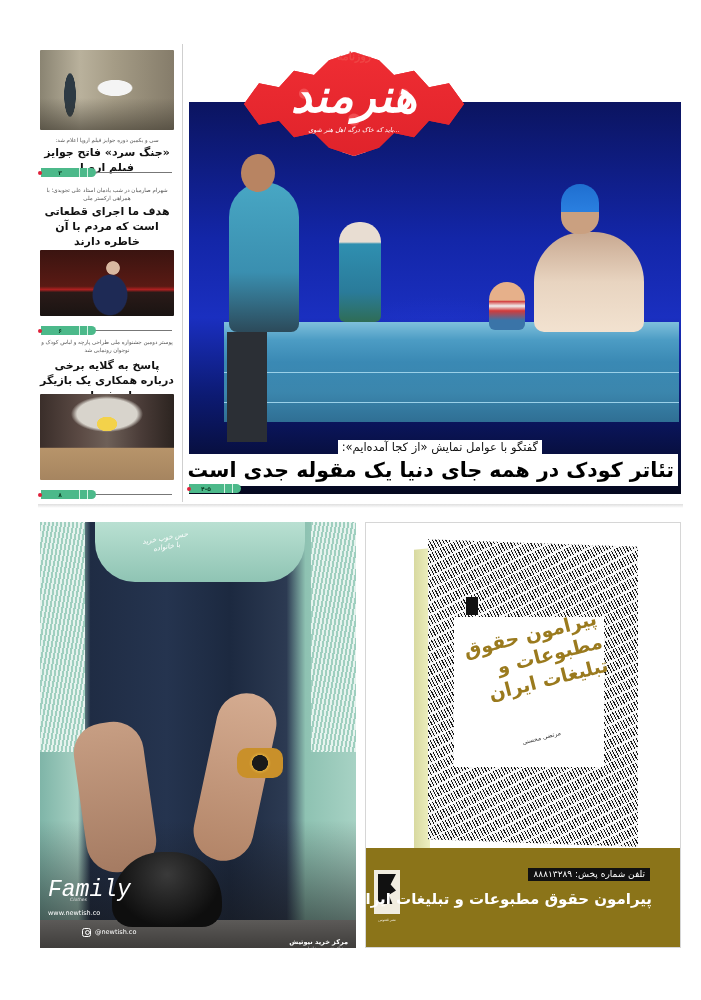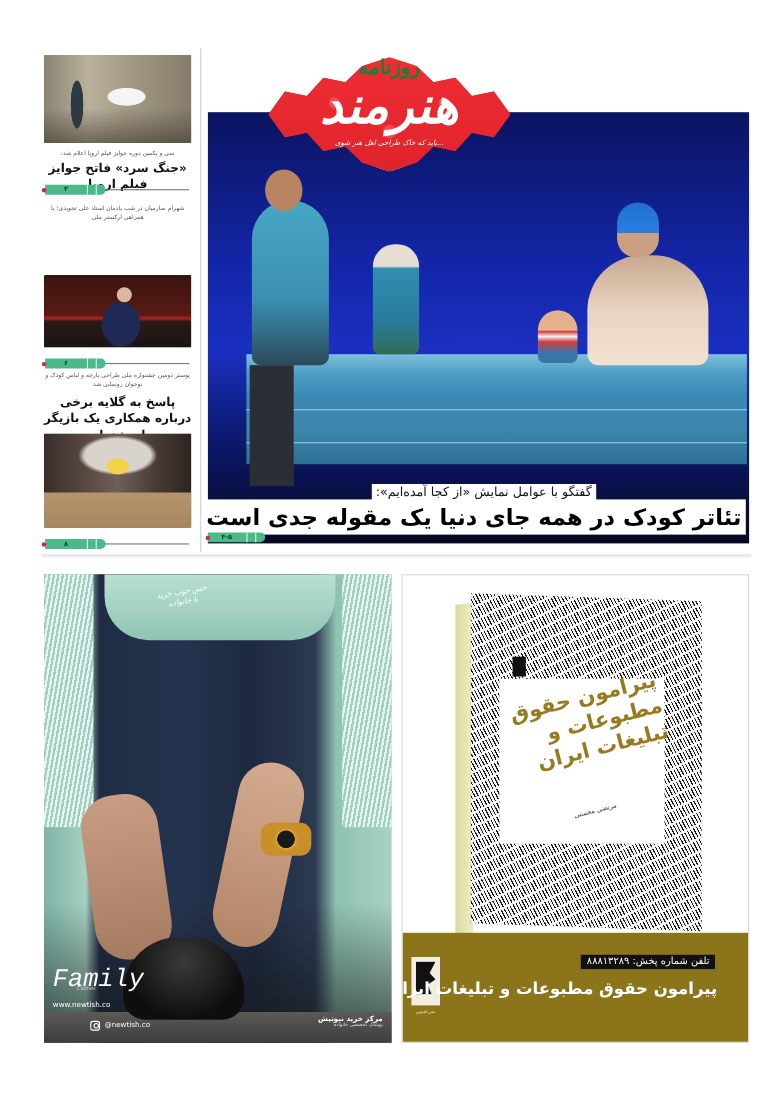--- a/index.html
+++ b/index.html
@@ -85,21 +85,21 @@
     background: #e8232b; border: 4px solid #d8d8d8;
     clip-path: polygon(6% 50%, 12% 30%, 20% 34%, 26% 18%, 34% 22%, 40% 8%, 50% 0%, 60% 8%, 66% 22%, 74% 18%, 80% 34%, 88% 30%, 94% 50%, 88% 70%, 80% 66%, 74% 82%, 66% 78%, 60% 92%, 50% 100%, 40% 92%, 34% 78%, 26% 82%, 20% 66%, 12% 70%); }
   .logo-pattern { position: absolute; left: 0; top: 8px; width: 250px; height: 104px;
     clip-path: polygon(6% 50%, 12% 30%, 20% 34%, 26% 18%, 34% 22%, 40% 8%, 50% 0%, 60% 8%, 66% 22%, 74% 18%, 80% 34%, 88% 30%, 94% 50%, 88% 70%, 80% 66%, 74% 82%, 66% 78%, 60% 92%, 50% 100%, 40% 92%, 34% 78%, 26% 82%, 20% 66%, 12% 70%);
     background:
       radial-gradient(circle 10px at 30% 40%, rgba(255,120,120,.45) 0 45%, transparent 55%),
       radial-gradient(circle 10px at 70% 40%, rgba(255,120,120,.45) 0 45%, transparent 55%),
       radial-gradient(circle 12px at 50% 65%, rgba(255,120,120,.45) 0 45%, transparent 55%),
       linear-gradient(180deg, #ef2d33, #e0232b); }
   .logo-small { position: absolute; left: 0; top: 6px; width: 250px; text-align: center; direction: rtl;
-                font-size: 18px; font-weight: bold; color: #15803d; font-family: "DejaVu Serif", serif; }
+                font-size: 11px; font-weight: bold; color: #ef4444; font-family: "DejaVu Serif", serif; }
   .logo-main { position: absolute; left: 0; top: 24px; width: 250px; text-align: center; direction: rtl;
                font-size: 46px; line-height: 56px; font-weight: bold; color: #fff; font-family: "DejaVu Serif", serif; font-style: italic; }
   .logo-motto { position: absolute; left: 0; top: 82px; width: 250px; text-align: center; direction: rtl;
                 font-size: 6.5px; color: #fff; font-style: italic; }
 
   .caption { position: absolute; right: 5px; top: 396px; direction: rtl; }
   .caption-kicker { position: absolute; right: 136px; top: 0; white-space: nowrap; background: #fff; color: #111;
                     font-size: 11.5px; line-height: 15px; padding: 0 4px; }
   .caption-title { position: absolute; right: 0; top: 14px; white-space: nowrap; background: #fff; color: #000;
                    font-weight: bold; font-size: 20.5px; line-height: 32px; padding: 0 4px; }
@@ -133,21 +133,21 @@
   .ad-left .floor { position: absolute; left: 0; bottom: 0; width: 316px; height: 28px; background: linear-gradient(180deg, #5c5a58, #3f3d3b); }
 
   .ad-slogan { position: absolute; left: 96px; top: 12px; width: 60px; text-align: center; direction: rtl;
                color: #fff; font-size: 7px; line-height: 9px; font-style: italic; transform: rotate(-10deg); }
   .ad-brand { position: absolute; left: 8px; top: 355px; color: #fff; font-family: Liberation Mono, monospace; font-style: italic; font-size: 23px; }
   .ad-brand-sub { position: absolute; left: 30px; top: 375px; color: #ddd; font-size: 4.5px; font-style: italic; }
   .ad-website { position: absolute; left: 8px; top: 387px; color: #fff; font-size: 6.5px; }
   .ad-insta { position: absolute; left: 10px; top: 405px; color: #fff; font-size: 6.5px; line-height: 10px; display: flex; align-items: center; gap: 4px; padding-left: 32px; }
   .insta-icon { width: 9px; height: 9px; border: 1.2px solid #fff; border-radius: 2.5px; position: relative; }
   .insta-icon::after { content: ""; position: absolute; left: 1.6px; top: 1.6px; width: 3px; height: 3px; border: 1px solid #fff; border-radius: 50%; }
-  .ad-store { position: absolute; right: 8px; top: 400px; text-align: right; direction: rtl; color: #fff; }
+  .ad-store { position: absolute; right: 8px; top: 416px; text-align: right; direction: rtl; color: #fff; }
   .ad-store .t1 { font-size: 6.5px; font-weight: bold; }
   .ad-store .t2 { font-size: 4.5px; color: #ddd; }
 
   .ad-right { position: absolute; left: 365px; top: 522px; width: 316px; height: 426px; background: #fff;
               border: 1px solid #d6d6d6; overflow: hidden; }
   .book { position: absolute; left: 62px; top: 20px; width: 210px; height: 300px; transform: skewY(2deg);
           background:
             repeating-linear-gradient(-28deg, rgba(255,255,255,.0) 0 9px, rgba(255,255,255,.9) 9px 11px),
             repeating-linear-gradient(62deg, #1b1b1b 0 1px, #f5f5f5 1px 3px); }
   .book-spine { position: absolute; left: 48px; top: 26px; width: 16px; height: 300px; background: linear-gradient(90deg, #d8d9a0, #eef0c0); transform: skewY(-6deg); }
@@ -177,20 +177,21 @@
     <div class="kicker" style="top:92px;">سی و یکمین دوره جوایز فیلم اروپا اعلام شد:</div>
     <div class="teaser-title" style="top:101px;">«جنگ سرد» فاتح جوایز فیلم اروپا</div>
     <div class="page-tag" style="top:124px;">
       <span class="line"></span>
       <span class="pill"></span>
       <span class="dot"></span>
       <span class="num">۳</span>
     </div>
 
     <div class="kicker" style="top:142px;">شهرام صارمیان در شب یادمان استاد علی تجویدی؛ با همراهی ارکستر ملی</div>
+    <div class="teaser-title" style="top:160px;">هدف ما اجرای قطعاتی است که مردم با آن خاطره دارند</div>
 
     <div class="thumb thumb-2"></div>
     <div class="page-tag" style="top:282px;">
       <span class="line"></span>
       <span class="pill"></span>
       <span class="dot"></span>
       <span class="num">۶</span>
     </div>
 
     <div class="kicker" style="top:294px;">پوستر دومین جشنواره ملی طراحی پارچه و لباس کودک و نوجوان رونمایی شد</div>
@@ -220,21 +221,21 @@
       <div class="puppet-2"></div>
       <div class="actor-woman"></div>
       <div class="actor-woman-head"></div>
     </div>
 
     <div class="logo">
       <div class="logo-cartouche"></div>
       <div class="logo-pattern"></div>
       <div class="logo-small">روزنامه</div>
       <div class="logo-main">هنرمند</div>
-      <div class="logo-motto">...باید که خاک طراحی اهل هنر شوی</div>
+      <div class="logo-motto">...باید که خاک درگه اهل هنر شوی</div>
     </div>
 
 
     <div class="caption">
       <div class="caption-kicker">گفتگو با عوامل نمایش «از کجا آمده‌ایم»:</div>
       <div class="caption-title">تئاتر کودک در همه جای دنیا یک مقوله جدی است</div>
     </div>
 
     <div class="main-tag">
       <span class="pill"></span>

